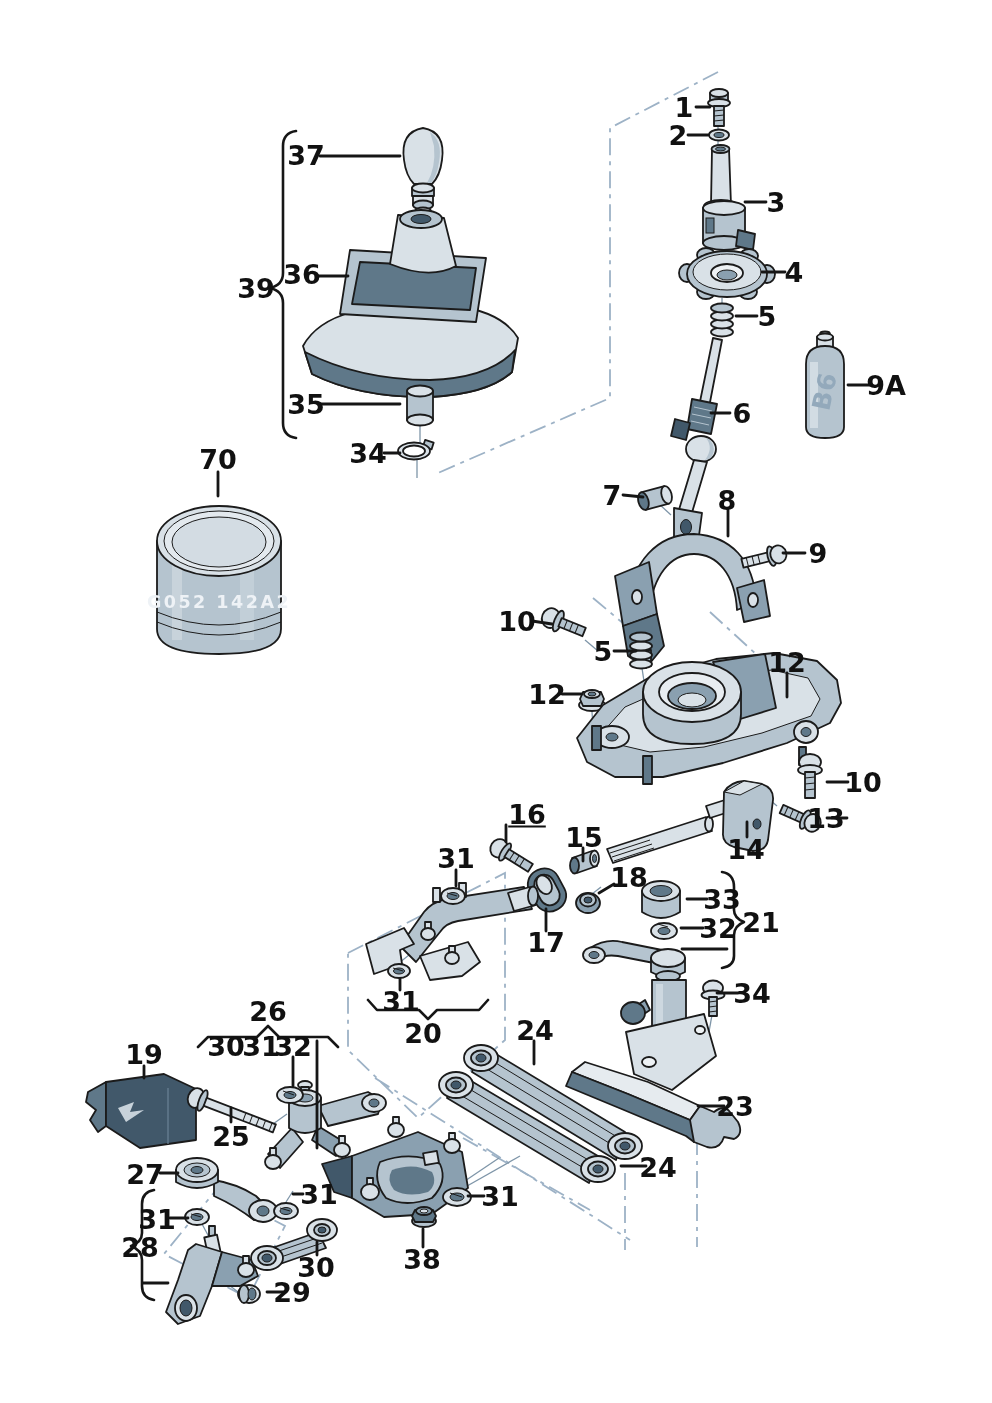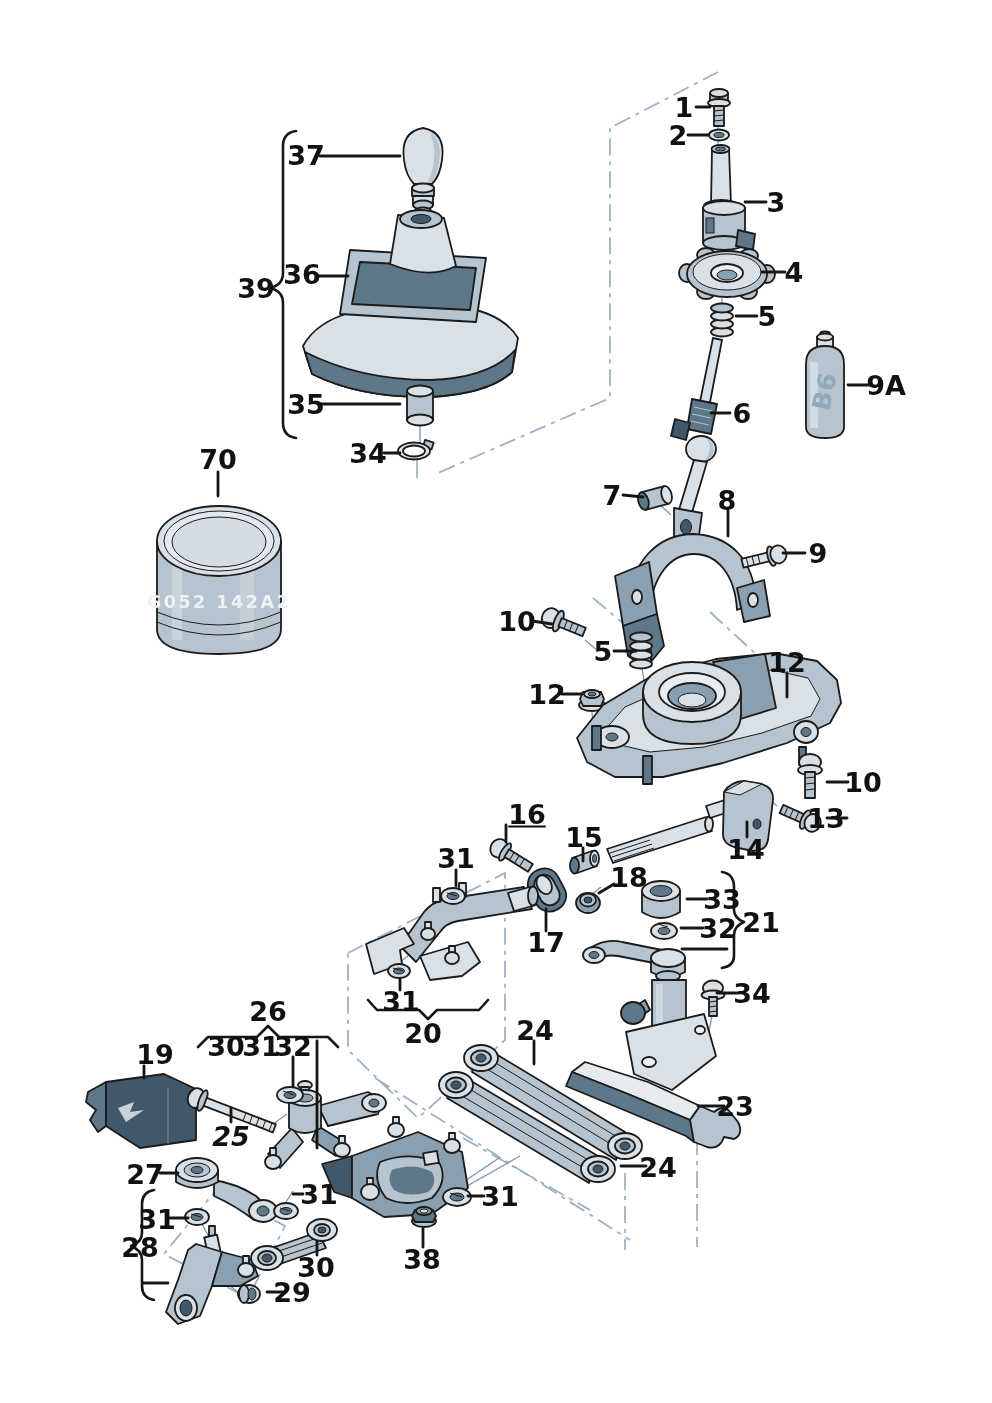--- a/index.html
+++ b/index.html
@@ -600,26 +600,26 @@
       <div class="callout" style="left: 546px; top: 942px;">17</div>
       <div class="callout" style="left: 722px; top: 899px;">33</div>
       <div class="callout" style="left: 718px; top: 928px;">32</div>
       <div class="callout" style="left: 761px; top: 922px;">21</div>
       <div class="callout" style="left: 752px; top: 993px;">34</div>
       <div class="callout" style="left: 401px; top: 1001px;">31</div>
       <div class="callout" style="left: 423px; top: 1033px;">20</div>
       <div class="callout" style="left: 535px; top: 1030px;">24</div>
       <div class="callout" style="left: 735px; top: 1106px;">23</div>
       <div class="callout" style="left: 658px; top: 1167px;">24</div>
-      <div class="callout" style="left: 144px; top: 1054px; margin-left: 11px;">19</div>
+      <div class="callout" style="left: 144px; top: 1054px;">19</div>
       <div class="callout" style="left: 268px; top: 1011px;">26</div>
       <div class="callout" style="left: 226px; top: 1046px;">30</div>
       <div class="callout" style="left: 261px; top: 1046px;">31</div>
       <div class="callout" style="left: 293px; top: 1046px;">32</div>
-      <div class="callout" style="left: 231px; top: 1136px; font-style: italic;">25</div>
+      <div class="callout" style="left: 231px; top: 1136px;">25</div>
       <div class="callout" style="left: 145px; top: 1174px;">27</div>
       <div class="callout" style="left: 157px; top: 1219px;">31</div>
       <div class="callout" style="left: 115px; top: 1247px; margin-left: 25px;">28</div>
       <div class="callout" style="left: 292px; top: 1292px;">29</div>
       <div class="callout" style="left: 316px; top: 1267px;">30</div>
       <div class="callout" style="left: 422px; top: 1259px;">38</div>
       <div class="callout" style="left: 319px; top: 1194px;">31</div>
       <div class="callout" style="left: 500px; top: 1196px;">31</div>
     </div>
 </div>

